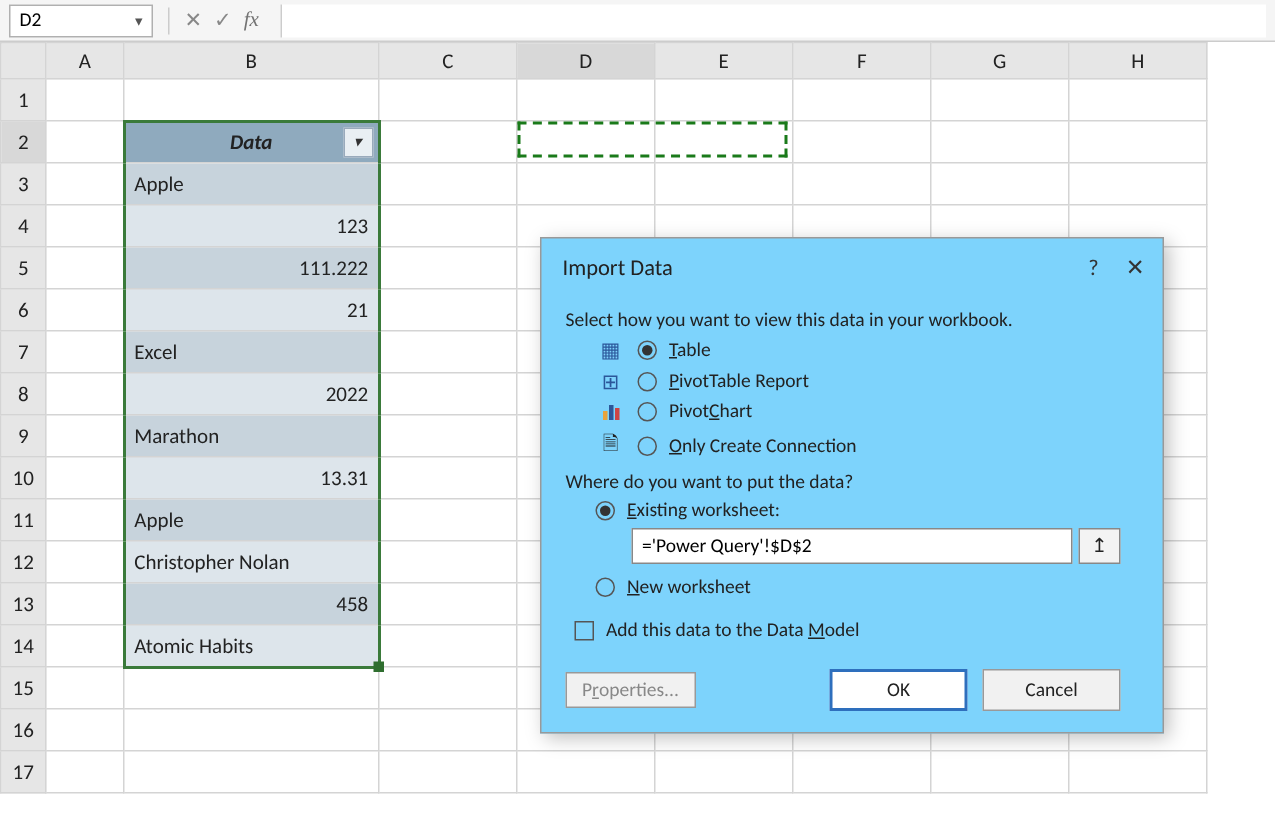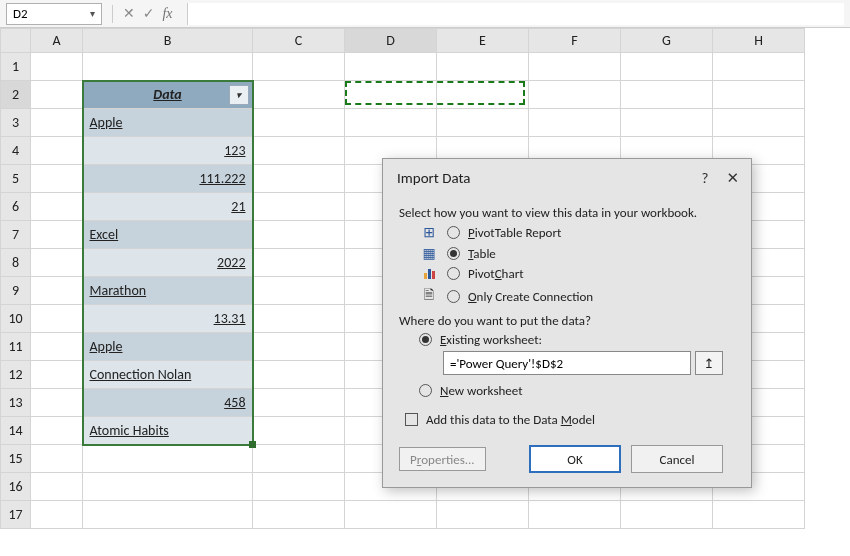--- a/index.html
+++ b/index.html
@@ -33,30 +33,30 @@
   .colH { width: 92px; }
 
   
   .tbl-header { background: #8faabe !important; color: #fff; font-weight: bold; font-style: italic; text-align: center; position: relative; }
   .filter-btn { position: absolute; right: 3px; top: 3px; width: 20px; height: 20px; background: #e9eff3; border: 1px solid #9ab; display: flex; align-items: center; justify-content: center; font-size: 9px; color: #333; }
   .band1 { background: #c7d3dc !important; }
   .band2 { background: #dde5eb !important; }
   .num { text-align: right; }
   .txt { text-align: left; }
   .tbl-cell-border-l { border-left: 2px solid #3a7a3a !important; }
-  .tbl-cell-border-r { border-right: 2px solid #3a7a3a !important; text-decoration: underline; }
+  .tbl-cell-border-r { border-right: 2px solid #3a7a3a !important; }
   .tbl-cell-border-t { border-top: 2px solid #3a7a3a !important; }
   .tbl-cell-border-b { border-bottom: 2px solid #3a7a3a !important; }
   .fill-handle { position:absolute; width:7px; height:7px; background:#2f6e2f; right:-4px; bottom:-4px; }
 
   
   .dest-outline { position: absolute; border: 2px dashed #1a7a1a; pointer-events: none; }
 
   
-  .dialog { position: absolute; top: 158px; left: 382px; width: 370px; background: #e5e5e5; border: 1px solid #999; box-shadow: 3px 3px 12px rgba(0,0,0,0.25); font-size: 13px; color: #222; }
+  .dialog { position: absolute; top: 158px; left: 360px; width: 416px; background: #7dd3fc; border: 1px solid #999; box-shadow: 3px 3px 12px rgba(0,0,0,0.25); font-size: 13px; color: #222; }
   .dialog .titlebar { display: flex; align-items: center; justify-content: space-between; padding: 10px 12px 6px 14px; }
   .dialog .titlebar .ttl { font-size: 15px; }
   .dialog .titlebar .winicons { display: flex; gap: 18px; align-items: center; font-size: 15px; color: #333; }
   .dialog .winicons span { cursor: default; }
   .dialog .body { padding: 6px 28px 14px 16px; }
   .opt-row { display: flex; align-items: center; gap: 8px; margin: 4px 0 4px 20px; }
   .opt-row .ic { width: 20px; display:flex; justify-content:center; font-size:14px; }
   .radio { width:13px; height:13px; border:1px solid #555; border-radius:50%; display:inline-flex; align-items:center; justify-content:center; }
   .radio.checked::after { content:""; width:7px; height:7px; background:#333; border-radius:50%; }
   .und { text-decoration: underline; text-decoration-thickness:1px; }
@@ -247,21 +247,21 @@
     <td></td>
           <td></td>
           <td></td>
           <td></td>
           <td></td>
           <td></td>
         </tr>
   <tr>
           <th class="rowhdr">12</th>
           <td></td>
-    <td class="band2 tbl-cell-border-l tbl-cell-border-r txt"><span>Connection Nolan</span></td>
+    <td class="band2 tbl-cell-border-l tbl-cell-border-r txt"><span>Christopher Nolan</span></td>
     <td></td>
           <td></td>
           <td></td>
           <td></td>
           <td></td>
           <td></td>
         </tr>
   <tr>
           <th class="rowhdr">13</th>
           <td></td>
@@ -330,28 +330,28 @@
     <span class="ttl">Import Data</span>
     <div class="winicons">
       <span>?</span>
       <span>✕</span>
     </div>
   </div>
   <div class="body">
     <div class="sect">Select how you want to view this data in your workbook.</div>
 
     <div class="opt-row">
+      <span class="ic ic-table"></span>
+      <span class="radio checked"></span>
+      <span><span class="und">T</span><span id="lbl-table-rest">able</span></span>
+    </div>
+    <div class="opt-row">
       <span class="ic ic-pivot"></span>
       <span class="radio"></span>
       <span><span class="und">P</span><span id="lbl-pivot-rest">ivotTable Report</span></span>
-    </div>
-    <div class="opt-row">
-      <span class="ic ic-table"></span>
-      <span class="radio checked"></span>
-      <span><span class="und">T</span><span id="lbl-table-rest">able</span></span>
     </div>
     <div class="opt-row">
       <span class="ic">
           <span class="ic-chart">
             <i></i>
             <i></i>
             <i></i>
           </span>
         </span>
       <span class="radio"></span>

